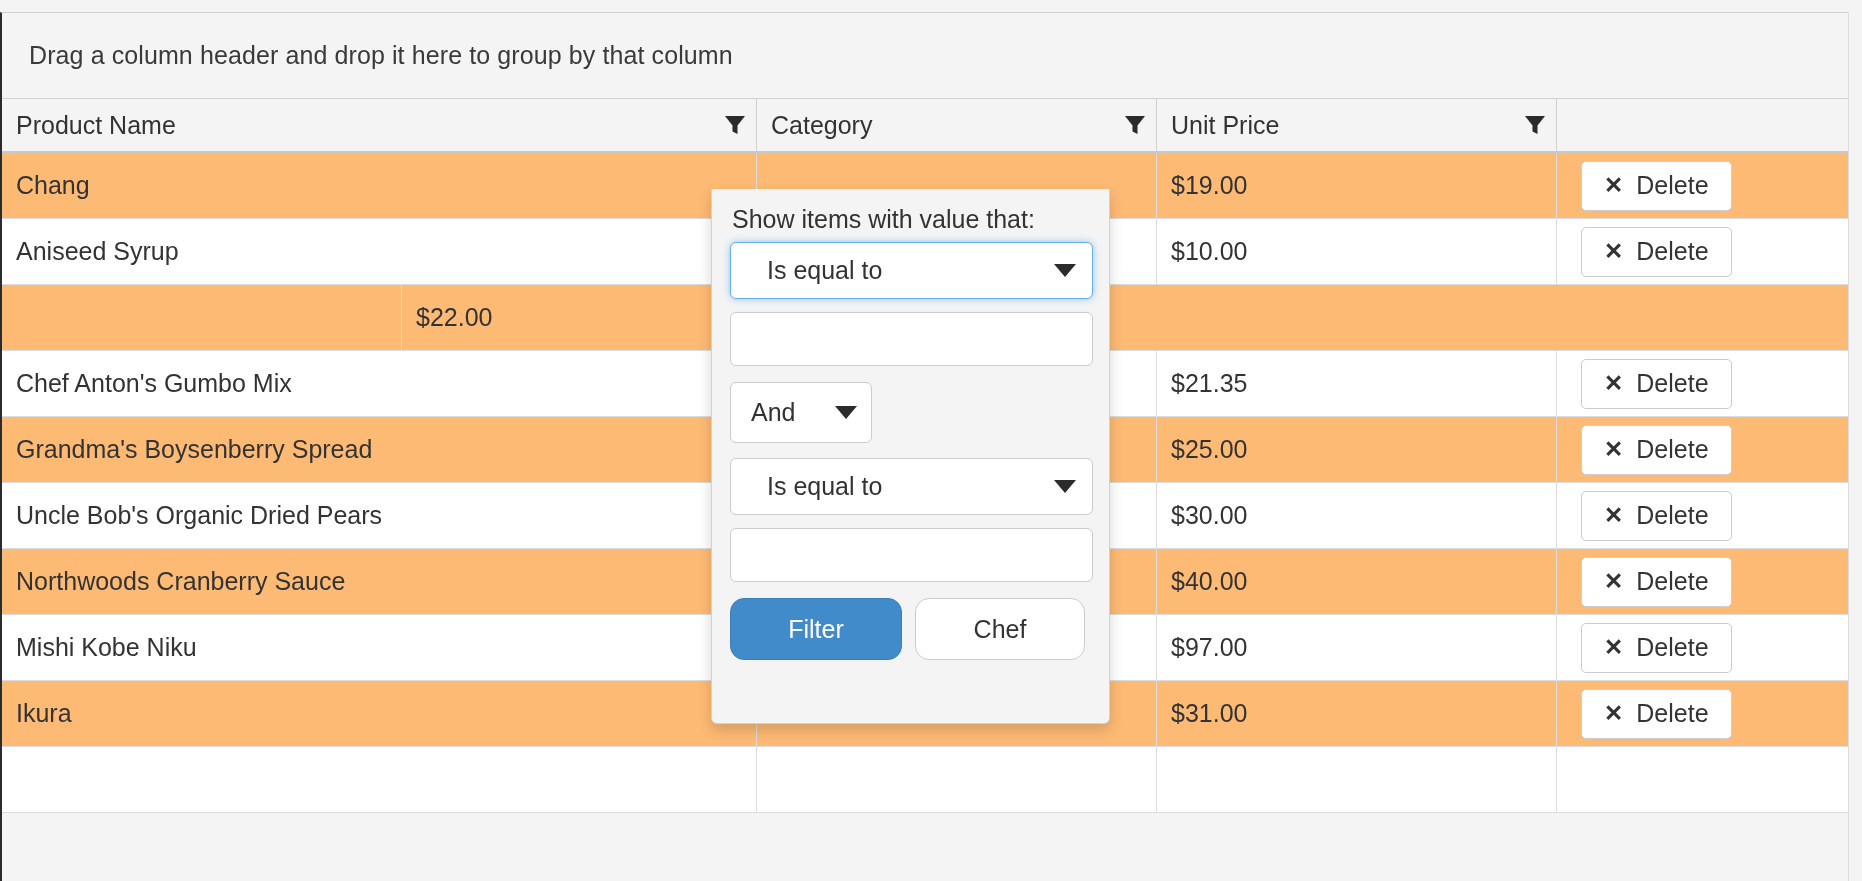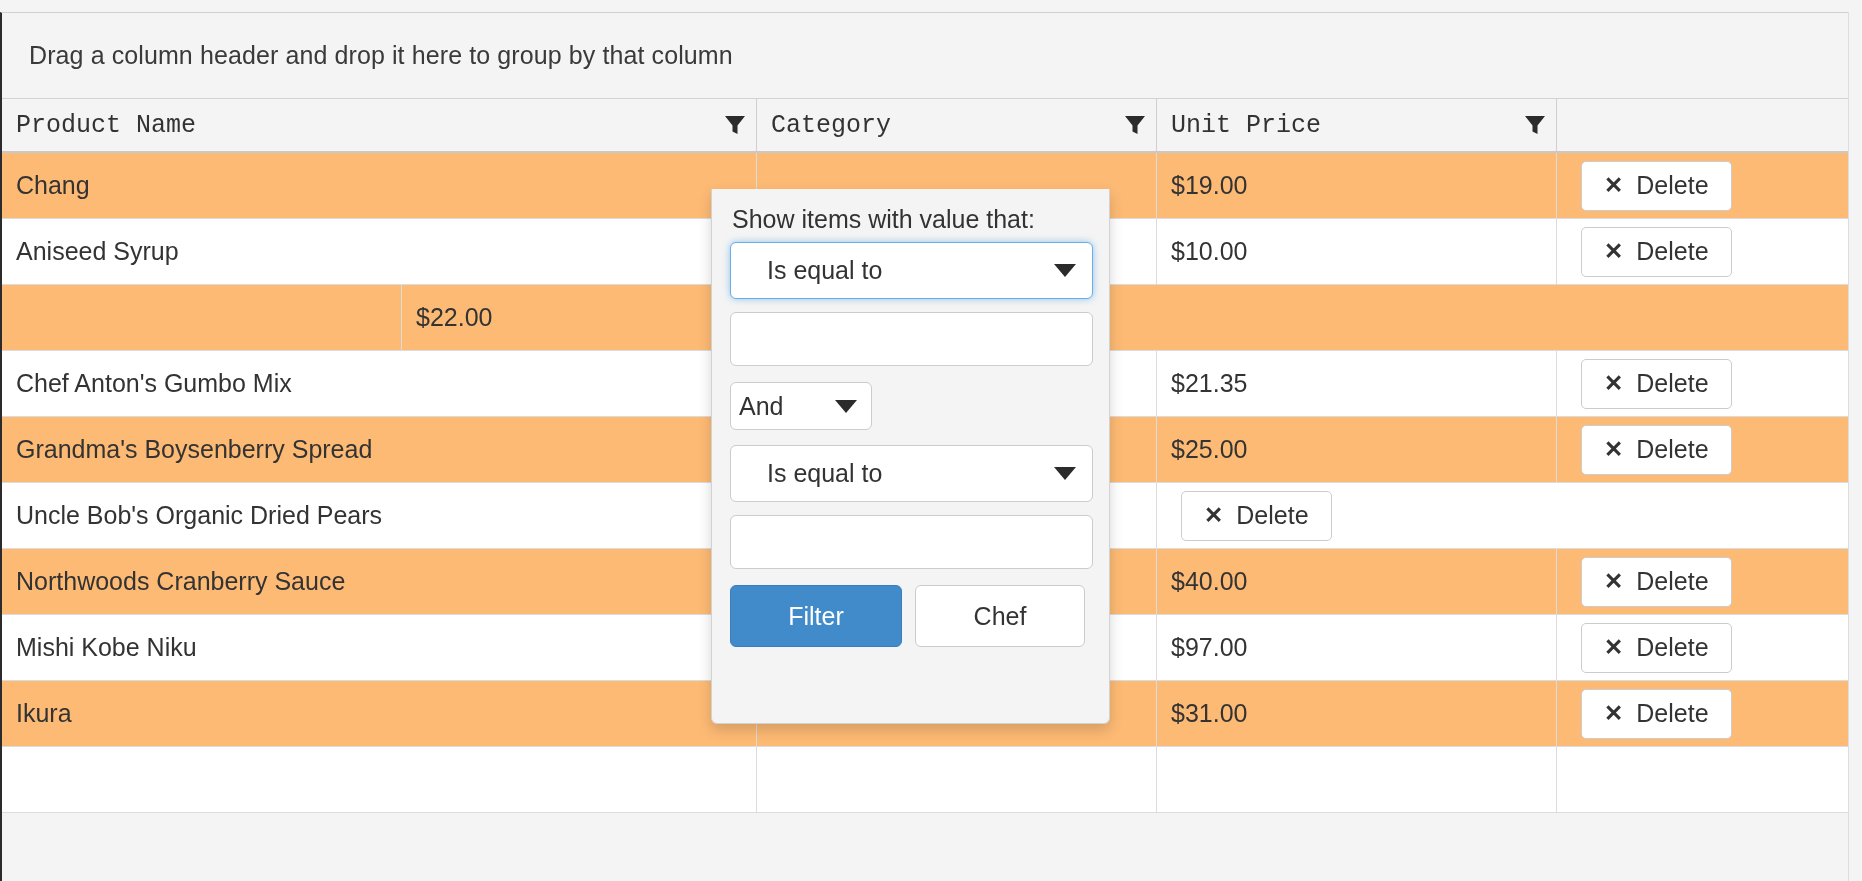--- a/index.html
+++ b/index.html
@@ -57,21 +57,21 @@
     display: flex;
     align-items: center;
     border-right: 1px solid #d0d0d0;
     padding-left: 14px;
     padding-right: 8px;
     font-size: 25px;
     color: #333333;
     background: #f4f4f4;
   }
   .th:last-child { border-right: none; }
-  .th .th-label { flex: 1 1 auto; white-space: nowrap; overflow: hidden; font-family: Liberation Mono, monospace; }
+  .th .th-label { flex: 1 1 auto; white-space: nowrap; overflow: hidden; }
   .filter-icon {
     width: 26px; height: 26px;
     flex: 0 0 auto;
     display: inline-flex;
     align-items: center; justify-content: center;
     cursor: pointer;
   }
   .filter-icon svg { display: block; }
 
   .c0 { width: 755px; }
@@ -148,36 +148,36 @@
     color: #333333;
     margin-bottom: 13px;
   }
   .pp-select { justify-content: space-between; cursor: pointer; padding-left: 36px; }
   .pp-select.focused {
     border-color: #66afe9;
     box-shadow: 0 0 7px rgba(102,175,233,.7);
   }
   .pp-select.small {
     width: 142px;
-    height: 48px;
-    padding: 0 14px 0 8px;
+    height: 61px;
+    padding: 0 14px 0 20px;
     margin-bottom: 15px;
   }
   .pp-input { height: 54px; margin-bottom: 16px; cursor: text; }
   .caret {
     width: 0; height: 0;
     border-left: 11px solid transparent;
     border-right: 11px solid transparent;
     border-top: 13px solid #2b2b2b;
     flex: 0 0 auto;
   }
   .pp-buttons { display: flex; gap: 13px; margin-top: 6px; }
   .btn {
     height: 62px;
-    border-radius: 6px;
+    border-radius: 14px;
     font-size: 25px;
     display: inline-flex;
     align-items: center;
     justify-content: center;
     cursor: pointer;
     font-family: "Liberation Sans", sans-serif;
   }
   .btn-primary {
     width: 172px;
     background: #428bca;
@@ -302,20 +302,21 @@
           <button class="delete-btn">
             <span class="x-icon">✕</span>
             <span>Delete</span>
           </button>
         </div>
       </div>
 
       <div class="tr even">
         <div class="td c0">Uncle Bob's Organic Dried Pears</div>
         <div class="td c1"></div>
+        <div class="td c2">$30.00</div>
         <div class="td c3 actions">
           <button class="delete-btn">
             <span class="x-icon">✕</span>
             <span>Delete</span>
           </button>
         </div>
       </div>
 
       <div class="tr odd">
         <div class="td c0">Northwoods Cranberry Sauce</div>

